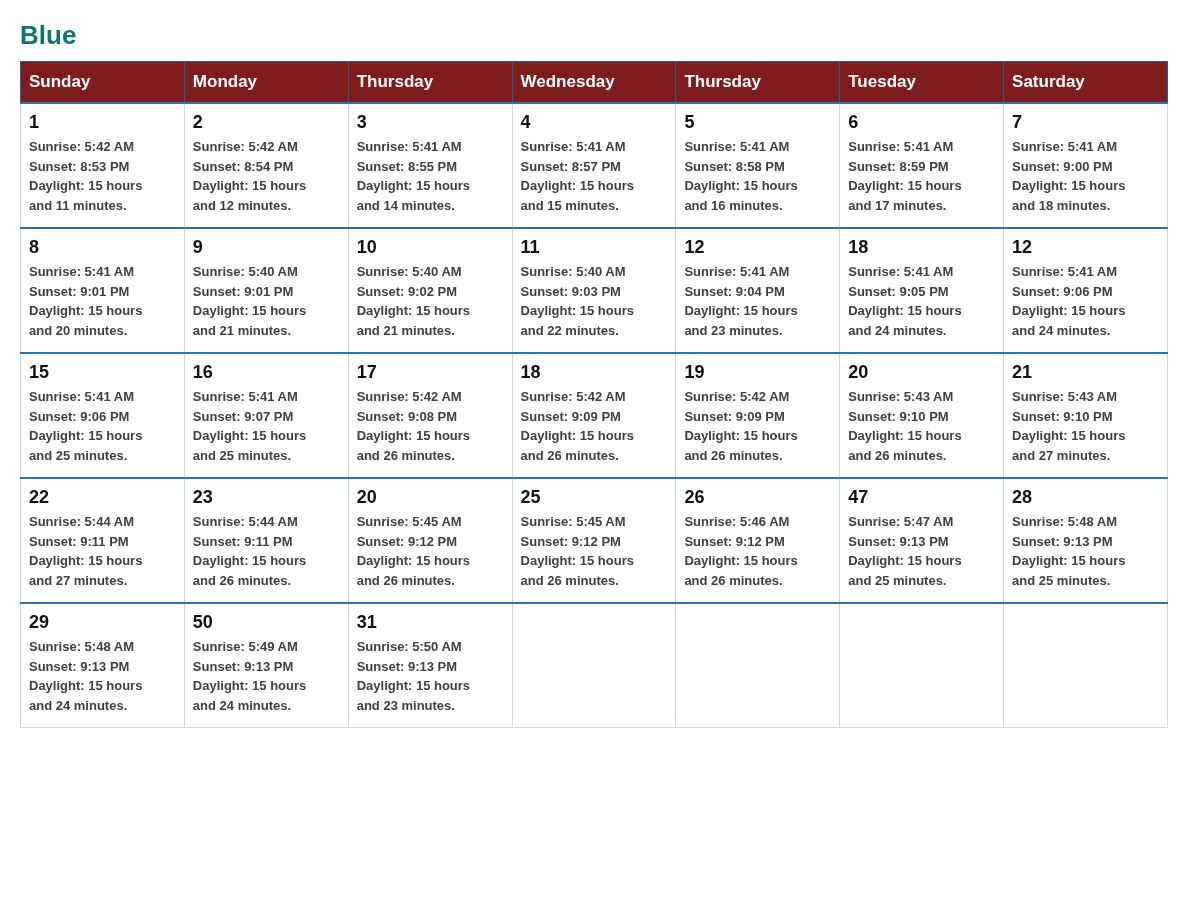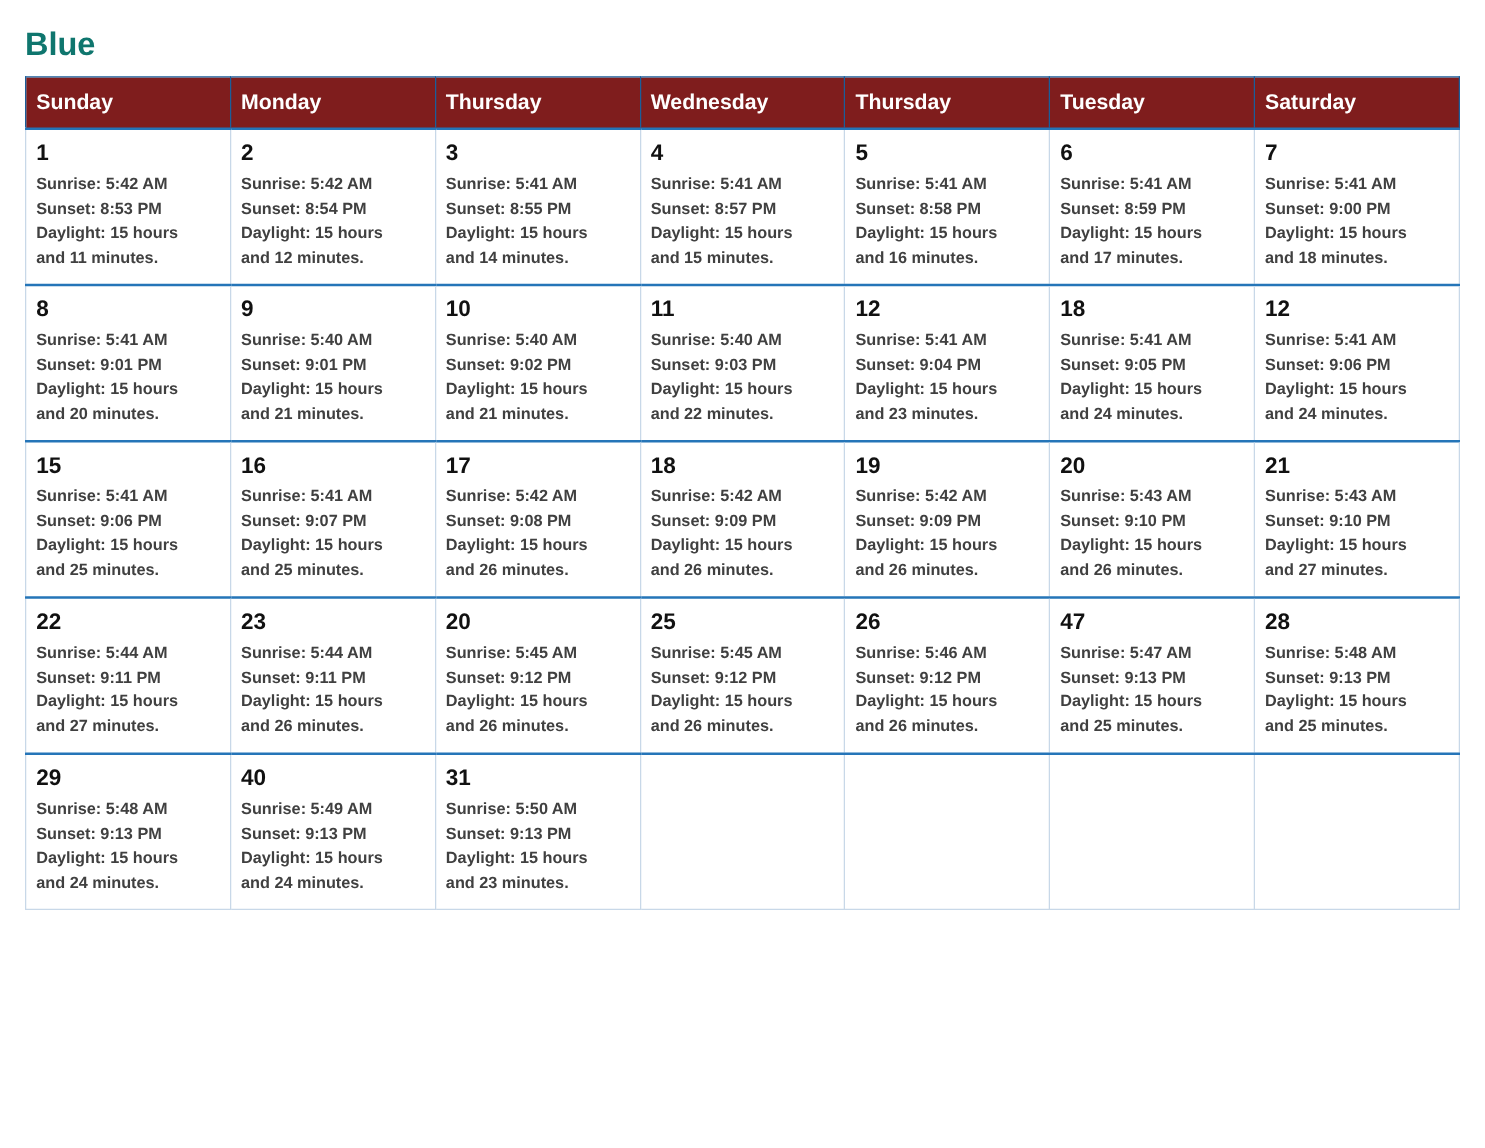--- a/index.html
+++ b/index.html
@@ -243,21 +243,21 @@
           <span class="day-num">28</span>
           <div class="day-info">Sunrise: 5:48 AM<br>Sunset: 9:13 PM<br>Daylight: 15 hours<br>and 25 minutes.</div>
         </td>
       </tr>
       <tr>
         <td>
           <span class="day-num">29</span>
           <div class="day-info">Sunrise: 5:48 AM<br>Sunset: 9:13 PM<br>Daylight: 15 hours<br>and 24 minutes.</div>
         </td>
         <td>
-          <span class="day-num">40</span>
+          <span class="day-num">50</span>
           <div class="day-info">Sunrise: 5:49 AM<br>Sunset: 9:13 PM<br>Daylight: 15 hours<br>and 24 minutes.</div>
         </td>
         <td>
           <span class="day-num">31</span>
           <div class="day-info">Sunrise: 5:50 AM<br>Sunset: 9:13 PM<br>Daylight: 15 hours<br>and 23 minutes.</div>
         </td>
         <td class="empty-cell"></td>
         <td class="empty-cell"></td>
         <td class="empty-cell"></td>
         <td class="empty-cell"></td>

